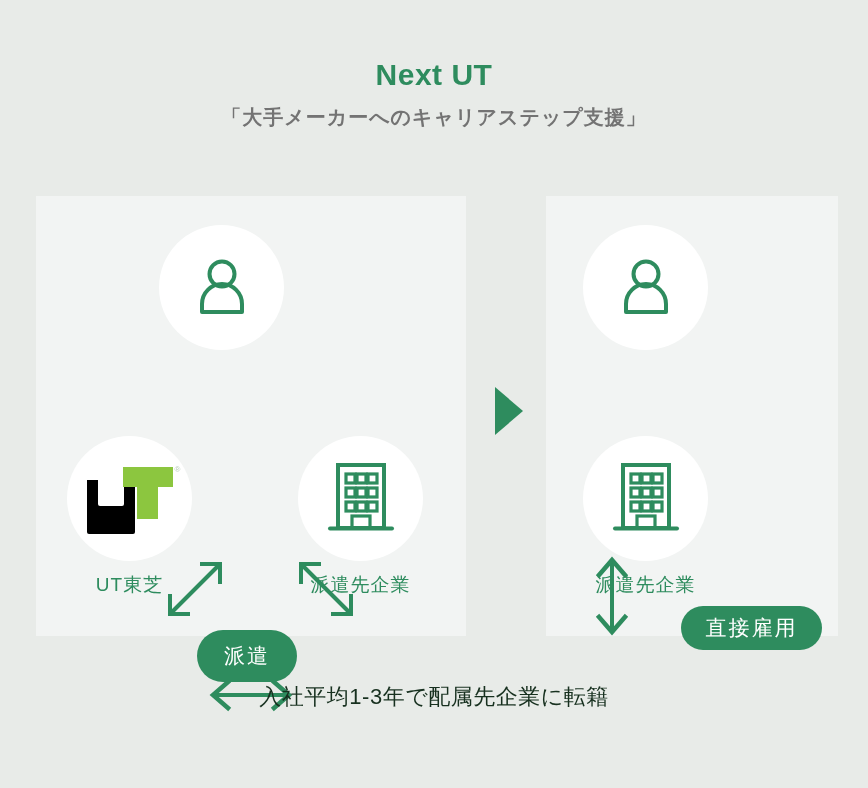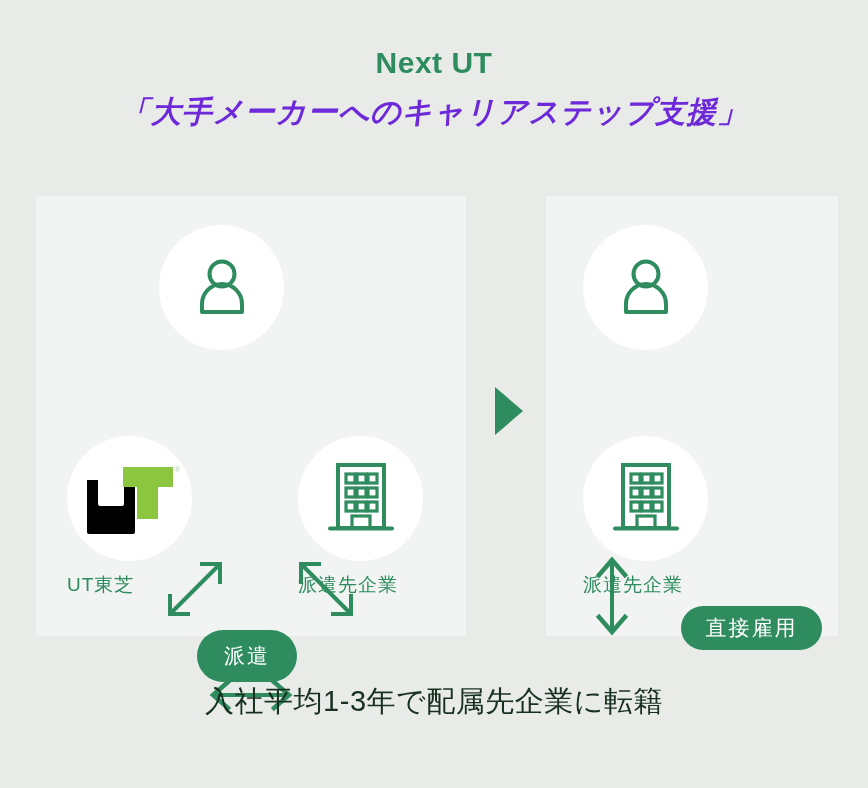--- a/index.html
+++ b/index.html
@@ -22,29 +22,29 @@
     top: 44px;
     width: 868px;
     text-align: center;
   }
   .title-line-1 {
     font-size: 30px;
     font-weight: 700;
     color: #2e8c5e;
     letter-spacing: 0.5px;
     line-height: 1.25;
+    margin-top: 12px;
   }
   .title-line-2 {
-    font-size: 30px;
+    font-size: 20px;
     font-weight: 700;
-    color: #6d28d9;
+    color: #737373;
     letter-spacing: 1px;
     line-height: 1.3;
     margin-top: 10px;
-    font-style: italic;
   }
 
   
   .panel-left {
     position: absolute;
     left: 36px;
     top: 196px;
     width: 430px;
     height: 440px;
     background: #f2f4f3;
@@ -76,21 +76,21 @@
   
   .c-person-right { left: 37px;  top: 29px;  width: 125px; height: 125px; }
   .c-bldg-right   { left: 37px;  top: 240px; width: 125px; height: 125px; }
 
   
   .circle-label {
     position: absolute;
     font-size: 19px;
     color: #2e8c5e;
     font-weight: 500;
-    text-align: left;
+    text-align: center;
     letter-spacing: 1px;
     white-space: nowrap;
   }
   .lbl-ut     { left: 31px;  top: 376px; width: 125px; }
   .lbl-bldg-l { left: 262px; top: 376px; width: 125px; }
   .lbl-bldg-r { left: 37px;  top: 376px; width: 125px; }
 
   
   .pill {
     position: absolute;
@@ -174,21 +174,21 @@
     line-height: 1;
   }
 
   
   .caption {
     position: absolute;
     left: 0;
     top: 682px;
     width: 868px;
     text-align: center;
-    font-size: 29px;
+    font-size: 22px;
     font-weight: 500;
     color: #17301f;
     letter-spacing: 0.5px;
     white-space: nowrap;
   }
   .caption .cap-a { color: #17301f; }
   .caption .cap-b { color: #17301f; }
 </style>
 </head>
 <body>

